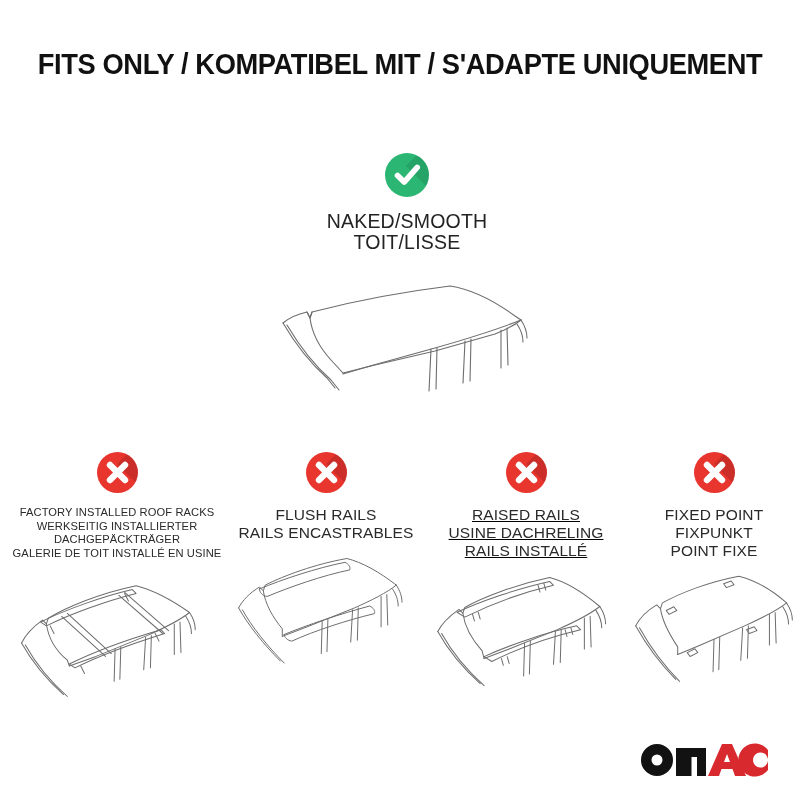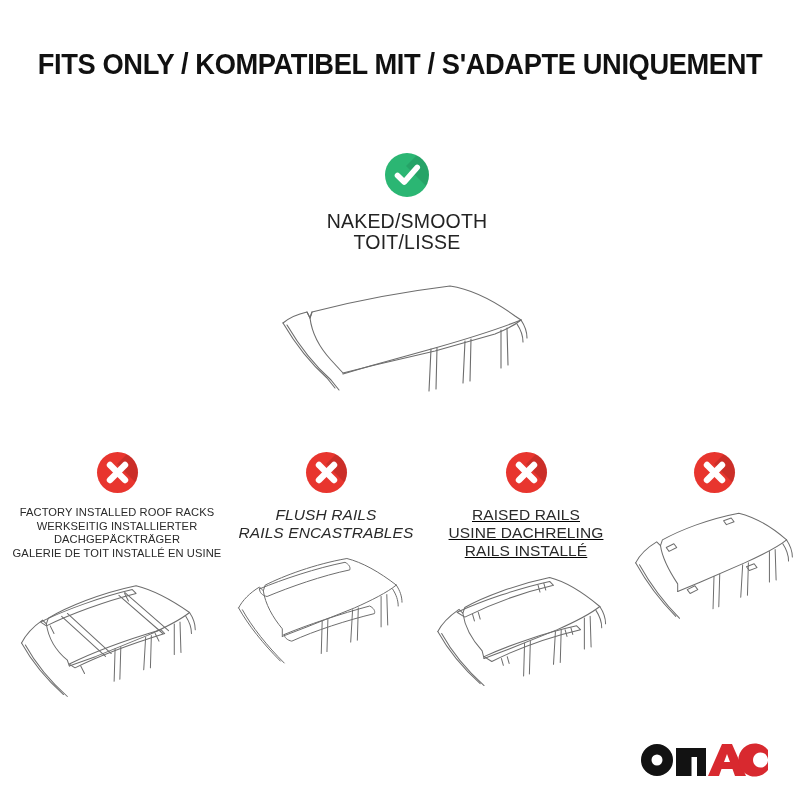--- a/index.html
+++ b/index.html
@@ -92,21 +92,21 @@
     top: 452px;
     left: 0;
     width: 800px;
     display: flex;
   }
   .col {
     box-sizing: border-box;
     text-align: center;
   }
   .col:nth-child(1) { width: 228px; padding-left: 6px; }
-  .col:nth-child(2) { width: 196px; font-style: italic; }
+  .col:nth-child(2) { width: 196px; }
   .col:nth-child(3) { width: 204px; text-decoration: underline; }
   .col:nth-child(4) { width: 172px; }
 
   .x-badge {
     width: 41px;
     height: 41px;
     background: #e8352e;
   }
   .x-badge .shadow {
     position: absolute;
@@ -315,20 +315,25 @@
   <div class="col">
     <div class="badge x-badge">
       <div class="shadow"></div>
       <svg class="glyph-svg" viewBox="0 0 41 41">
         <g stroke="#ffffff" stroke-width="6.4" stroke-linecap="round">
           <line x1="13" y1="13" x2="28" y2="28"></line>
           <line x1="28" y1="13" x2="13" y2="28"></line>
         </g>
       </svg>
     </div>
+    <div class="col-label label-md">
+      <div>FIXED POINT</div>
+      <div>FIXPUNKT</div>
+      <div>POINT FIXE</div>
+    </div>
     <div class="roof-illustration">
       <svg viewBox="0 0 180 140" width="172" height="135">
         <g fill="none" stroke="#6d6d6d" stroke-width="1.05" stroke-linejoin="round" stroke-linecap="round">
           <path d="M8 62 C12 54 20 46 30 40 L34 44 L36 38 C54 28 84 16 116 10
                    C132 14 150 24 166 38"></path>
           <path d="M166 38 C156 46 140 54 122 62 L76 82 L52 92"></path>
           <path d="M34 44 C36 58 44 72 52 84 L52 92"></path>
           <path d="M8 62 C18 80 32 100 50 118"></path>
           <path d="M12 64 C22 82 36 102 54 120"></path>
           <path d="M166 38 C170 44 172 50 172 56 M162 42 C166 48 168 54 168 60"></path>

